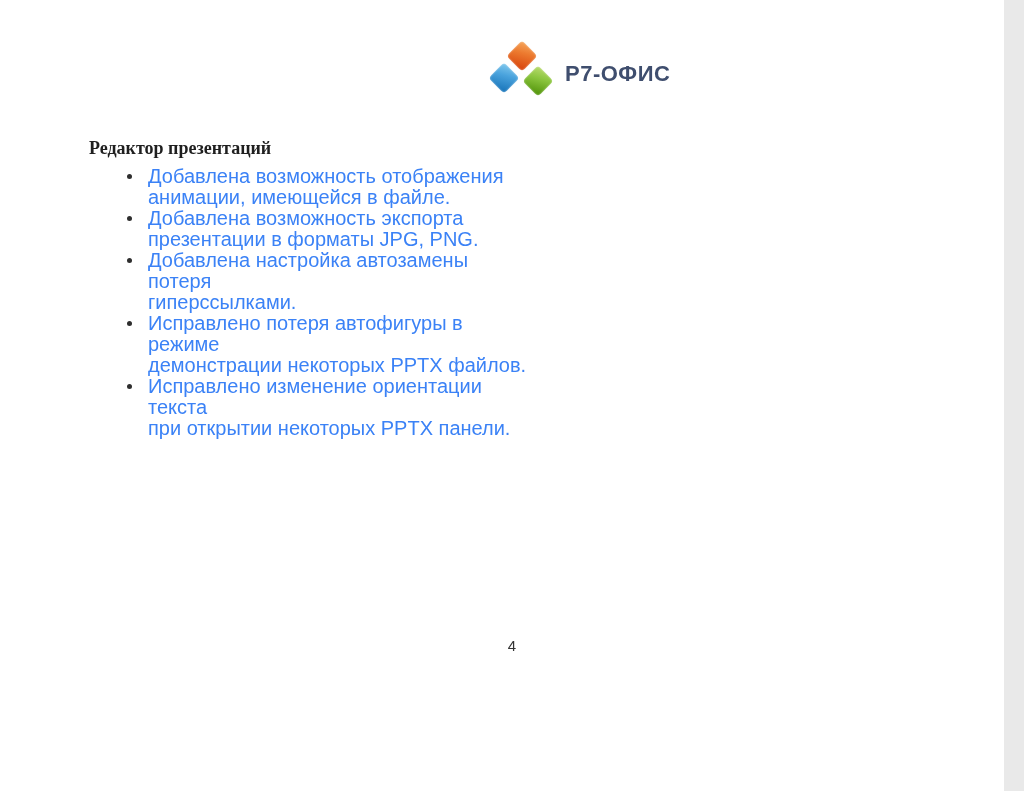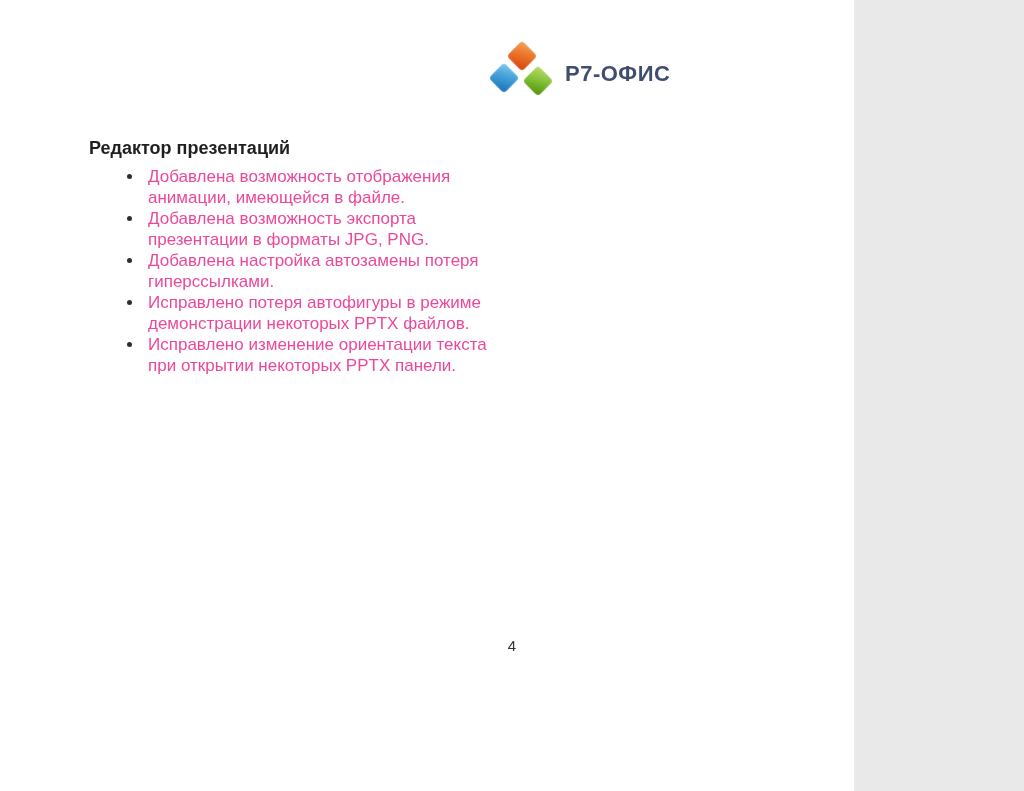--- a/index.html
+++ b/index.html
@@ -1,19 +1,19 @@
 <!DOCTYPE html>
 <html><head>
 <meta charset="utf-8">
 <style>
   * { margin: 0; padding: 0; box-sizing: border-box; }
   html, body { background: #e9e9e9; }
   .page {
     position: relative;
-    width: 854px;
+    width: 1004px;
     height: 791px;
     background: #ffffff;
     overflow: hidden;
     font-family: "Liberation Sans", sans-serif;
   }
 
   
   .logo {
     position: absolute;
     left: 491px;
@@ -58,33 +58,34 @@
 
   
   .heading {
     position: absolute;
     left: 89px;
     top: 136px;
     font-size: 18px;
     line-height: 24px;
     font-weight: 700;
     color: #1f1f1f;
+    font-family: Liberation Serif, serif;
   }
   ul.bullets {
     position: absolute;
     left: 148px;
     top: 166px;
     width: 380px;
     list-style: none;
   }
   ul.bullets li {
     position: relative;
-    font-size: 17px;
+    font-size: 20px;
     line-height: 21px;
-    color: #ec4899;
+    color: #3b82f6;
     white-space: pre-line;
   }
   ul.bullets li::before {
     content: "";
     position: absolute;
     left: -21px;
     top: 8px;
     width: 5px;
     height: 5px;
     border-radius: 50%;

